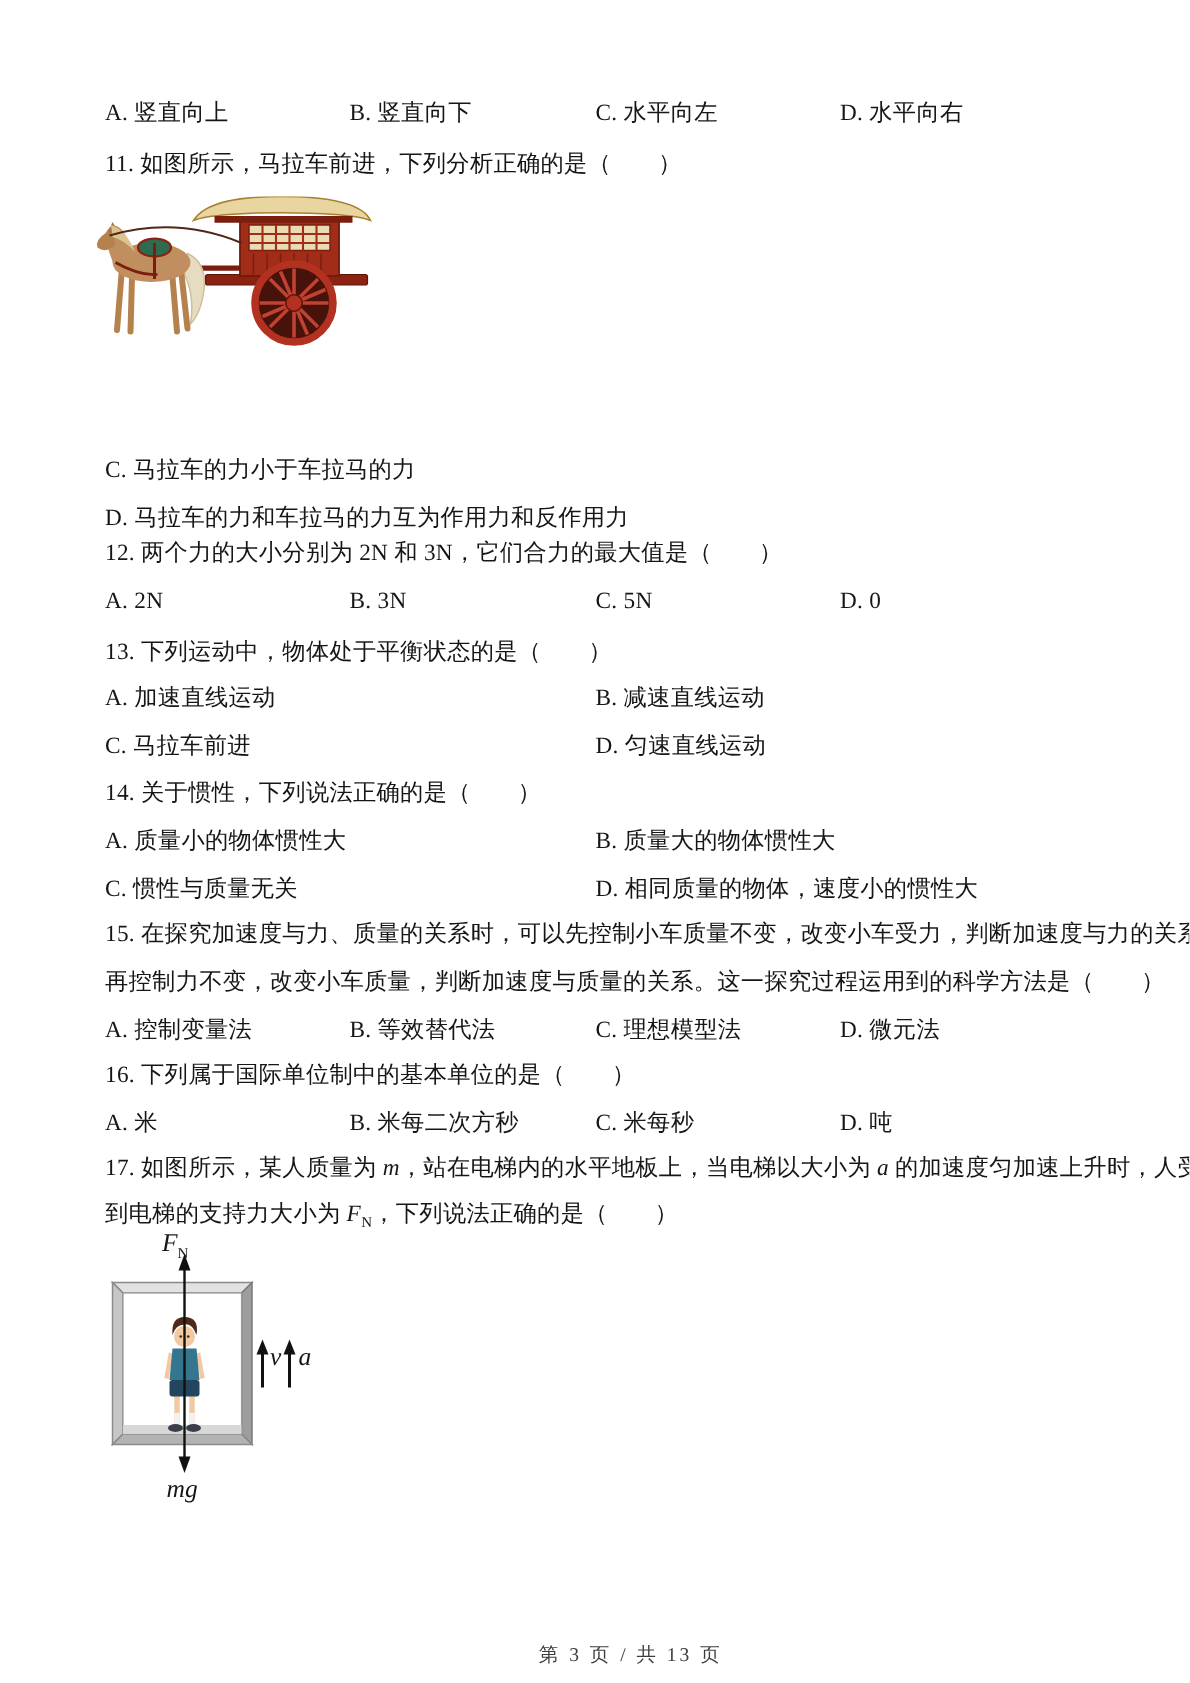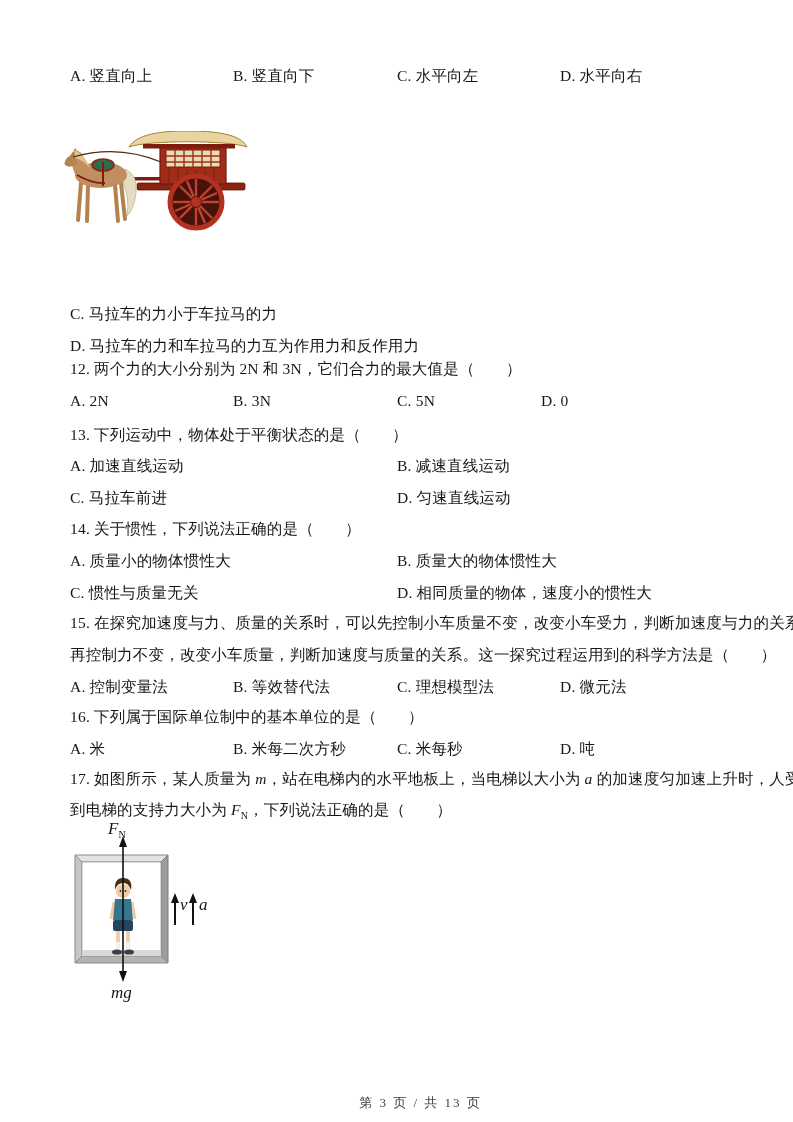--- a/index.html
+++ b/index.html
@@ -42,20 +42,21 @@
 </head>
 <body>
 
 <div class="page">
 
   <span class="q" style="left:70px;top:66px">A. 竖直向上</span>
   <span class="q" style="left:233px;top:66px">B. 竖直向下</span>
   <span class="q" style="left:397px;top:66px">C. 水平向左</span>
   <span class="q" style="left:560px;top:66px">D. 水平向右</span>
 
+  <div class="q" style="left:70px;top:100px">11. 如图所示，马拉车前进，下列分析正确的是（　　）</div>
 
   <svg style="left:63px;top:131px" width="187" height="101" viewBox="0 0 187 101">
 
     <rect x="56" y="46" width="48" height="3.5" fill="#7c1e0f"></rect>
 
     <rect x="74" y="52" width="108" height="7" rx="1.5" fill="#8c2212" stroke="#5f1408" stroke-width="0.8"></rect>
 
     <rect x="97" y="15" width="66" height="38" fill="#a12c18" stroke="#701a0c" stroke-width="1.2"></rect>
     <rect x="103" y="19" width="54" height="17" fill="#e9dcb4" stroke="#7c1e0f" stroke-width="1"></rect>
     <g stroke="#a12c18" stroke-width="1.4">
@@ -115,21 +116,21 @@
     <path d="M10,26 Q55,13 98,31" stroke="#4f281a" stroke-width="1.3" fill="none"></path>
   </svg>
 
   <div class="q" style="left:70px;top:304px">C. 马拉车的力小于车拉马的力</div>
   <div class="q" style="left:70px;top:336px">D. 马拉车的力和车拉马的力互为作用力和反作用力</div>
 
   <div class="q" style="left:70px;top:359px">12. 两个力的大小分别为 2N 和 3N，它们合力的最大值是（　　）</div>
   <span class="q" style="left:70px;top:391px">A. 2N</span>
   <span class="q" style="left:233px;top:391px">B. 3N</span>
   <span class="q" style="left:397px;top:391px">C. 5N</span>
-  <span class="q" style="left:541px;top:391px">D. 0</span>
+  <span class="q" style="left:560px;top:391px">D. 0</span>
 
   <div class="q" style="left:70px;top:425px">13. 下列运动中，物体处于平衡状态的是（　　）</div>
   <span class="q" style="left:70px;top:456px">A. 加速直线运动</span>
   <span class="q" style="left:397px;top:456px">B. 减速直线运动</span>
   <span class="q" style="left:70px;top:488px">C. 马拉车前进</span>
   <span class="q" style="left:397px;top:488px">D. 匀速直线运动</span>
 
   <div class="q" style="left:70px;top:519px">14. 关于惯性，下列说法正确的是（　　）</div>
   <span class="q" style="left:70px;top:551px">A. 质量小的物体惯性大</span>
   <span class="q" style="left:397px;top:551px">B. 质量大的物体惯性大</span>

